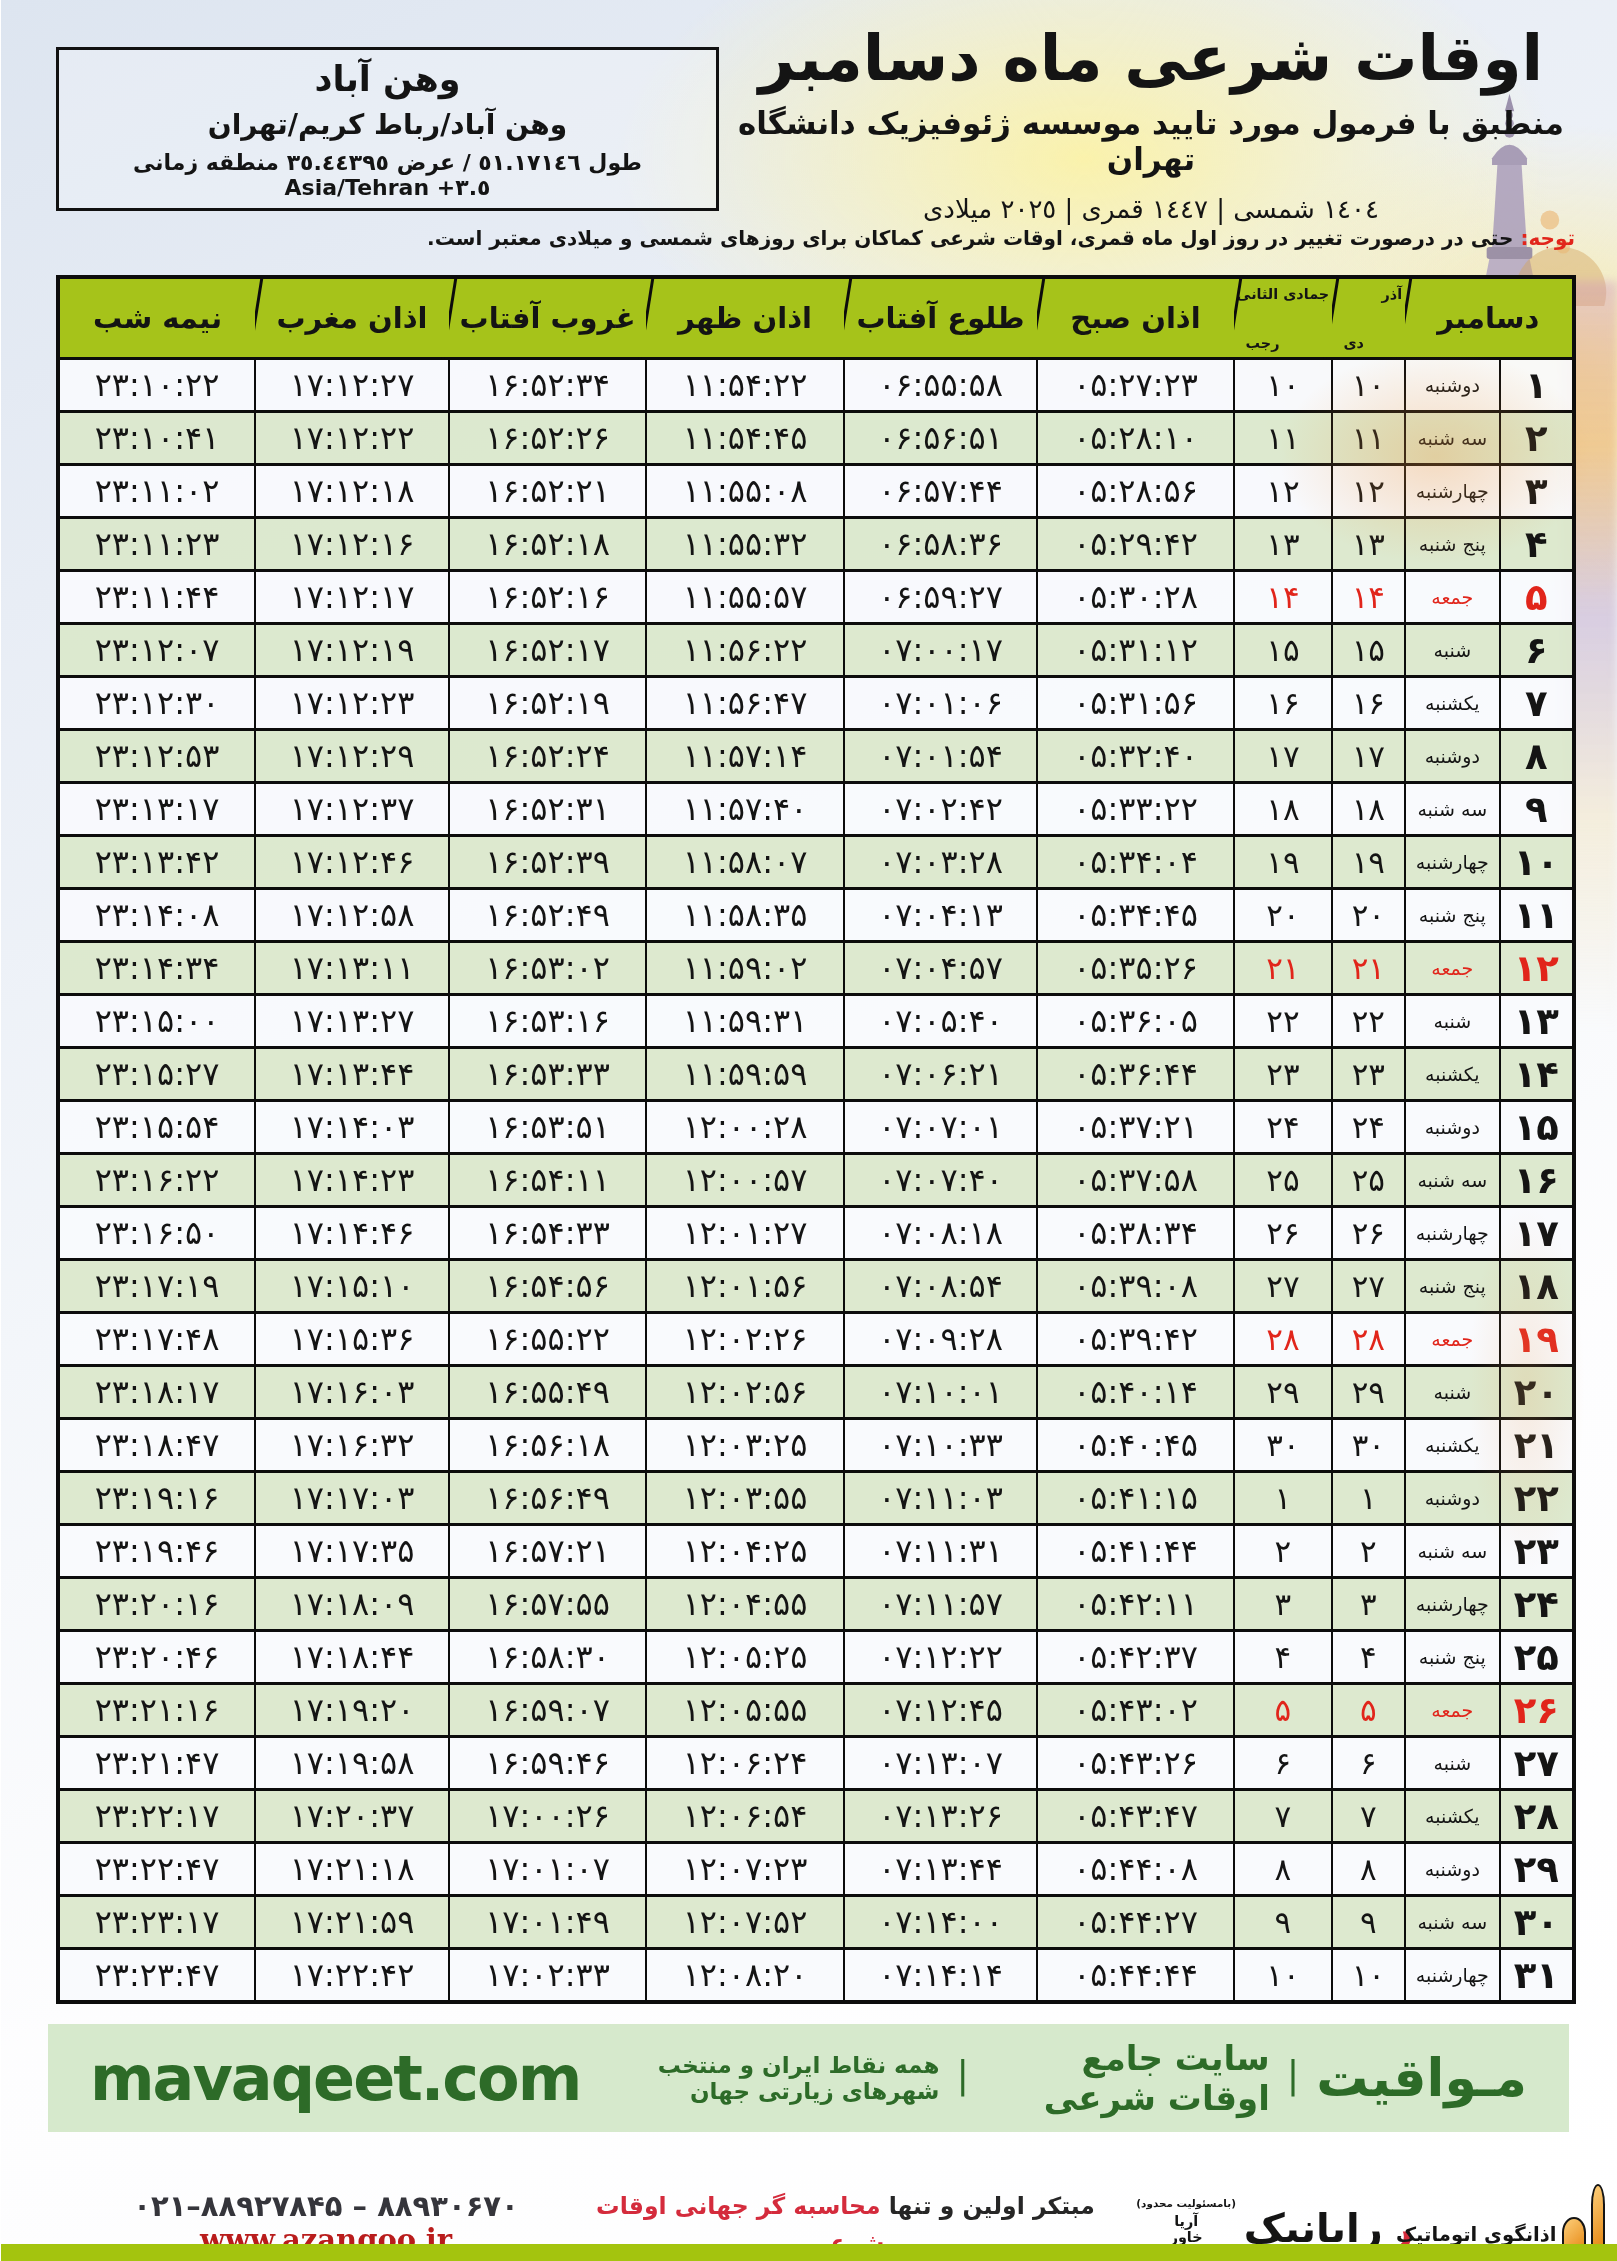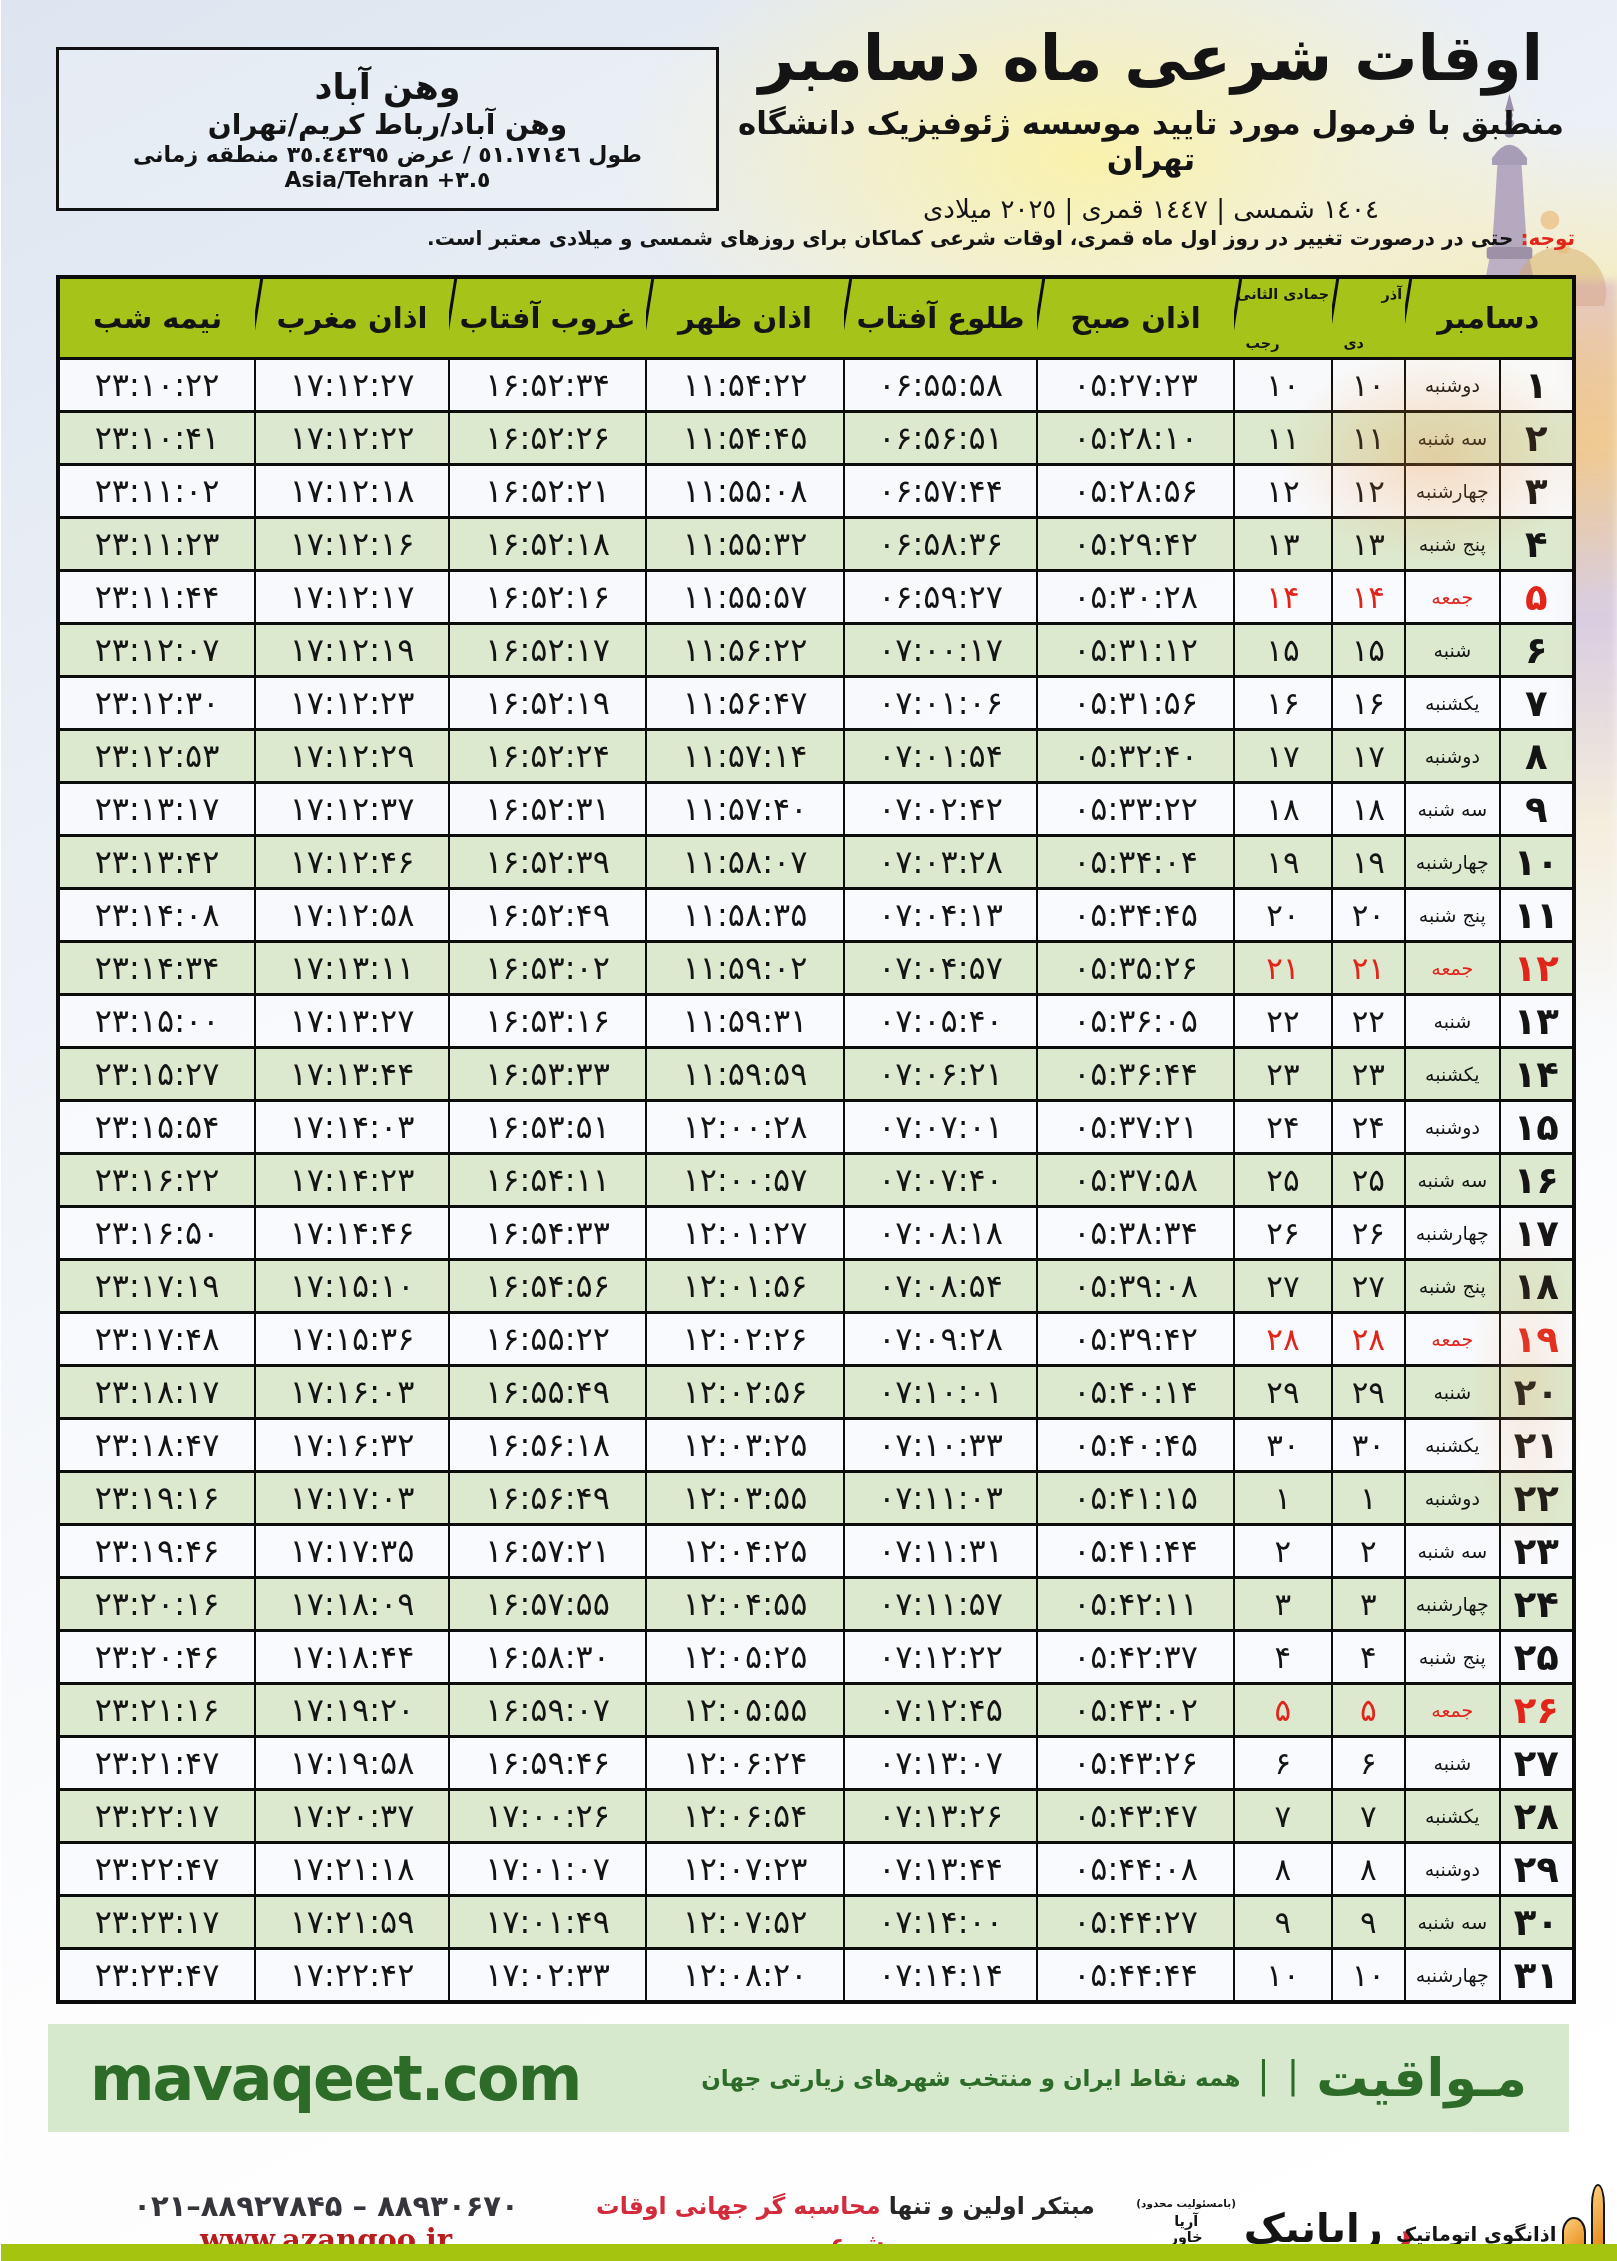--- a/index.html
+++ b/index.html
@@ -16,21 +16,21 @@
   .right-strip{position:absolute;right:0;top:281px;width:55px;height:750px;z-index:0;pointer-events:none;
     background:linear-gradient(180deg,rgba(206,148,196,.40),rgba(233,158,82,.45) 22%,rgba(166,130,178,.35) 45%,rgba(240,214,150,.30) 72%,rgba(240,214,150,0));
     filter:blur(4.6px);}
   .table-glow1{position:absolute;left:1279px;top:349px;width:313px;height:215px;z-index:2;pointer-events:none;
     background:radial-gradient(closest-side,rgba(234,146,58,.30),rgba(234,146,58,0));}
   .table-glow2{position:absolute;left:1468px;top:1207px;width:117px;height:365px;z-index:2;pointer-events:none;
     background:radial-gradient(closest-side,rgba(231,160,90,.18),rgba(231,160,90,0));}
   
   .loc-box{position:absolute;left:56px;top:47px;width:663px;height:164px;border:3.3px solid #111;
     box-sizing:border-box;display:flex;flex-direction:column;align-items:center;justify-content:center;
-    gap:1px;background:rgba(255,255,255,.22);z-index:1;text-align:center;}
+    gap:9px;background:rgba(255,255,255,.22);z-index:1;text-align:center;}
   .loc-city{font-size:35px;font-weight:bold;}
   .loc-region{font-size:28px;font-weight:bold;}
   .loc-coords{font-size:22px;font-weight:bold;}
   .loc-coords .ltr{direction:ltr;unicode-bidi:embed;margin-top:24px;}
   .title-block{position:absolute;right:33px;top:19.6px;width:868px;text-align:center;z-index:1;}
   .main-title{font-size:63px;font-weight:bold;line-height:1.25;margin:0;}
   .sub-title{font-size:31px;font-weight:bold;margin-top:6.5px;}
   .year-line{font-size:26px;margin-top:17px;}
   .note-line{position:absolute;top:226px;right:43px;font-size:20px;font-weight:bold;z-index:1;white-space:nowrap;}
   .note-label{color:#e1251b;}
@@ -570,20 +570,21 @@
     <td class="c-time">۱۷:۲۲:۴۲</td>
     <td class="c-time">۲۳:۲۳:۴۷</td>
   </tr>
 </tbody>
 </table>
 
 <div class="mava-bar">
   <div class="brand-fa">
     <span class="brand-word">مـواقیت</span>
     <span class="brand-sep">|</span>
+    <span class="brand-mid">سایت جامع اوقات شرعی</span>
     <span class="brand-sep">|</span>
     <span class="brand-small">همه نقاط ایران و منتخب شهرهای زیارتی جهان</span>
   </div>
   <div class="mava-url">mavaqeet.com</div>
 </div>
 
 <div class="footer-info">
   <div class="phone-block">
     <div class="phone">۰۲۱–۸۸۹۲۷۸۴۵ – ۸۸۹۳۰۶۷۰</div>
     <div class="site">www.azangoo.ir</div>

